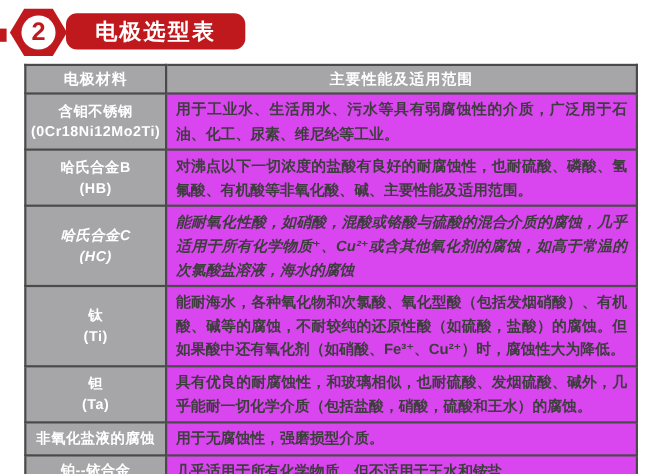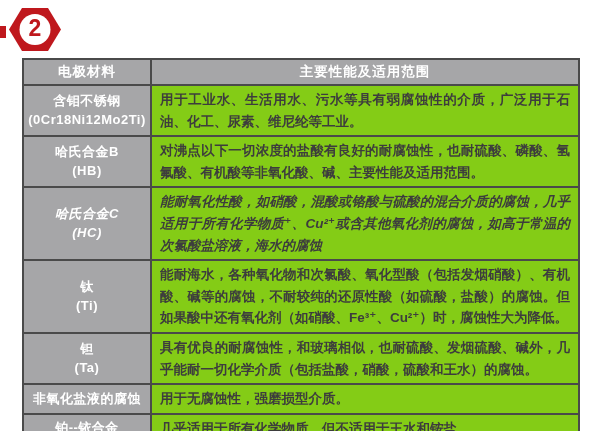--- a/index.html
+++ b/index.html
@@ -58,21 +58,21 @@
   }
   td.mat{
     background:var(--cell-gray);
     color:#ffffff;font-size:13px;font-weight:bold;
     text-align:center;
     white-space:pre-line;
     line-height:1.45;
     letter-spacing:0.5px;
   }
   td.desc{
-    background:#84cc16;
+    background:#d946ef;
     color:var(--body-text);
     font-size:13.5px;font-weight:bold;
     line-height:1.6;
     padding:3px 8px;
     text-align:justify;
   }
 </style>
 </head>
 <body>
 
@@ -81,20 +81,21 @@
   <div class="hdr">
     <div class="edge-mark"></div>
     <div class="badge">
       <svg viewBox="0 0 54 45">
         <polygon points="14,1 40,1 53,22.5 40,44 14,44 1,22.5" fill="#bf181d"></polygon>
         <circle cx="27" cy="22.5" r="15.5" fill="#ffffff"></circle>
         <circle cx="27" cy="22.5" r="13" fill="#ffffff" stroke="#bf181d" stroke-width="0"></circle>
       </svg>
       <span class="badge-num">2</span>
     </div>
+    <div class="title-pill">电极选型表</div>
   </div>
 
   <table class="sel">
     <colgroup>
         <col class="c-mat">
         <col class="c-desc">
       </colgroup>
     <thead>
       <tr>
         <th class="mat-h">电极材料</th>

